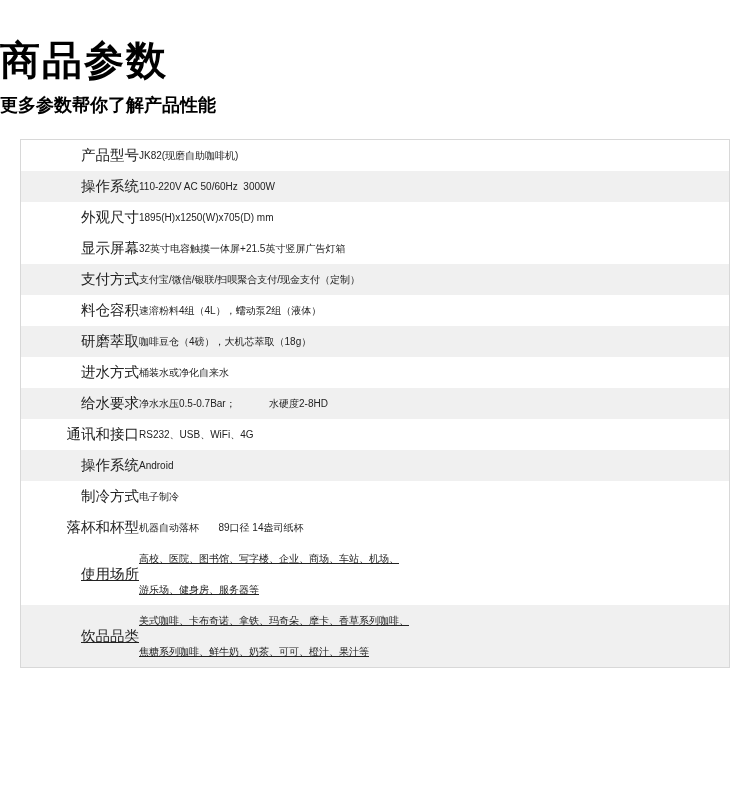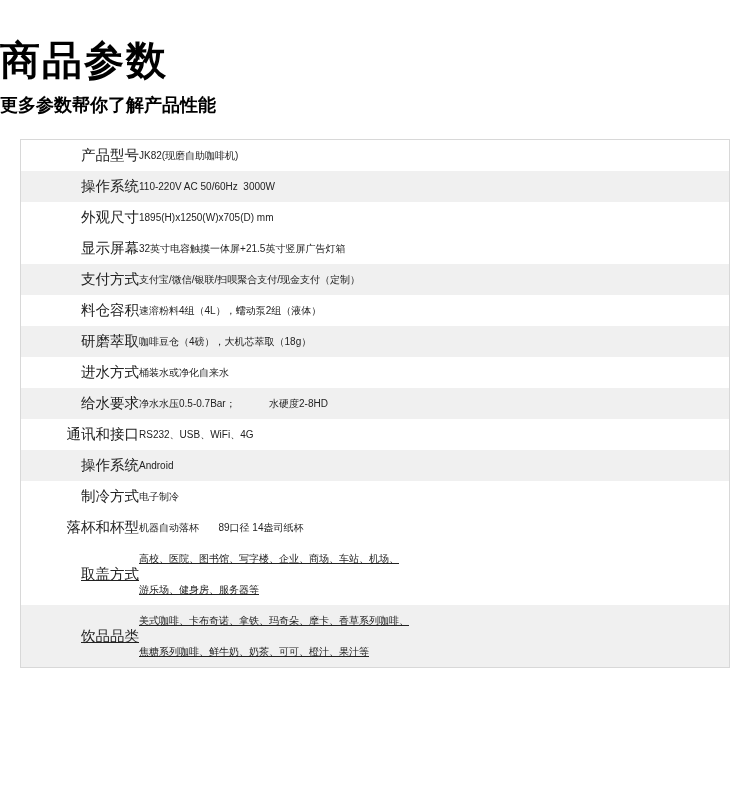--- a/index.html
+++ b/index.html
@@ -180,21 +180,21 @@
               <div class="value-line">电子制冷</div>
             </td>
           </tr>
           <tr class="row-single">
             <td class="label">落杯和杯型</td>
             <td class="value">
               <div class="value-line">机器自动落杯       89口径 14盎司纸杯</div>
             </td>
           </tr>
           <tr class="row-double">
-            <td class="label">取盖方式</td>
+            <td class="label">使用场所</td>
             <td class="value">
               <div class="value-line">高校、医院、图书馆、写字楼、企业、商场、车站、机场、</div>
               <div class="value-line">游乐场、健身房、服务器等</div>
             </td>
           </tr>
           <tr class="alt row-double">
             <td class="label">饮品品类</td>
             <td class="value">
               <div class="value-line">美式咖啡、卡布奇诺、拿铁、玛奇朵、摩卡、香草系列咖啡、</div>
               <div class="value-line">焦糖系列咖啡、鲜牛奶、奶茶、可可、橙汁、果汁等</div>

